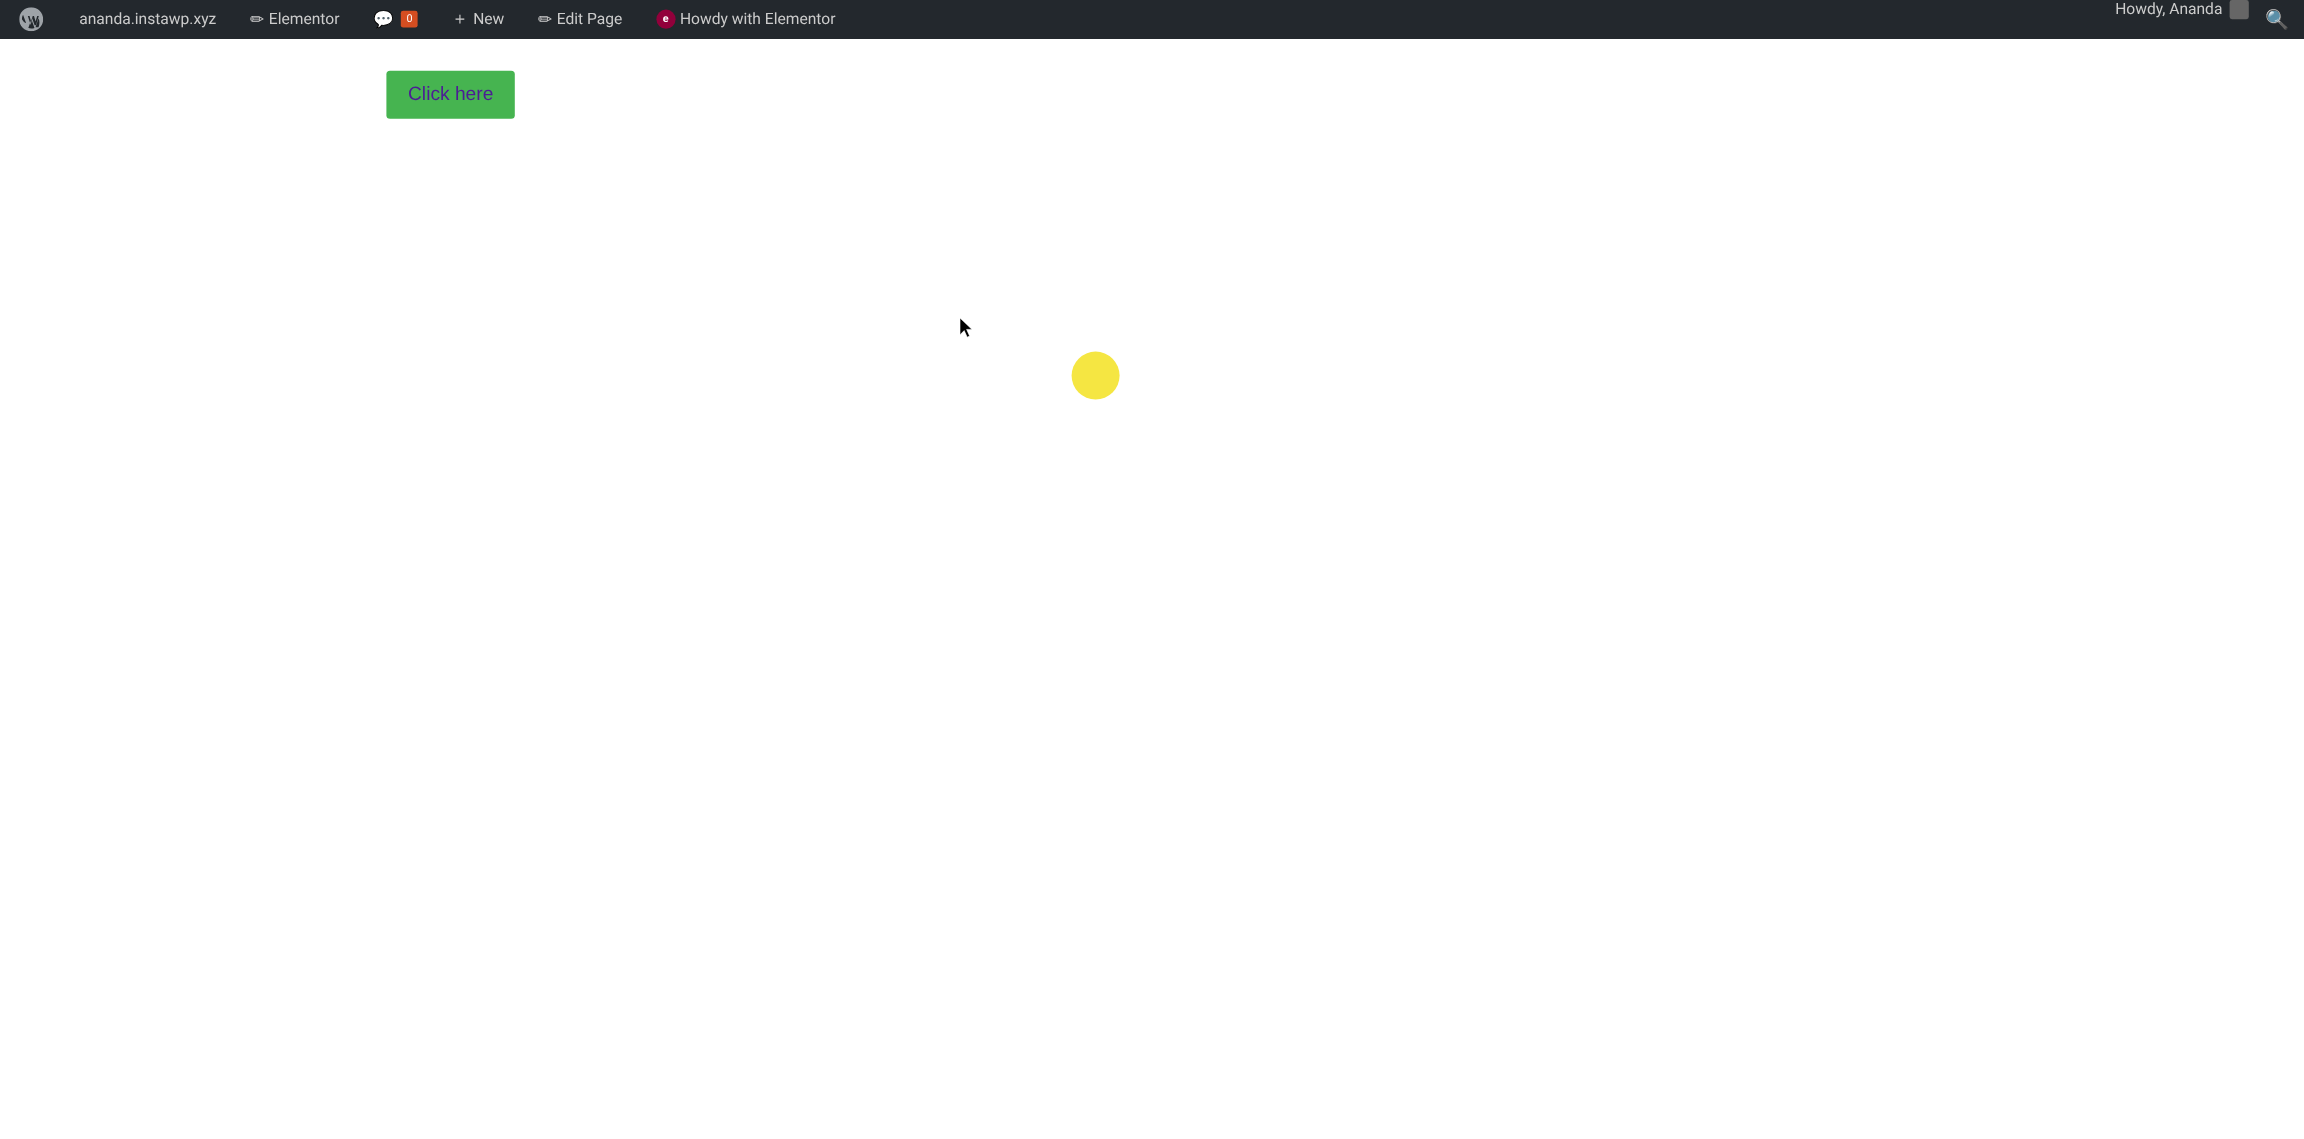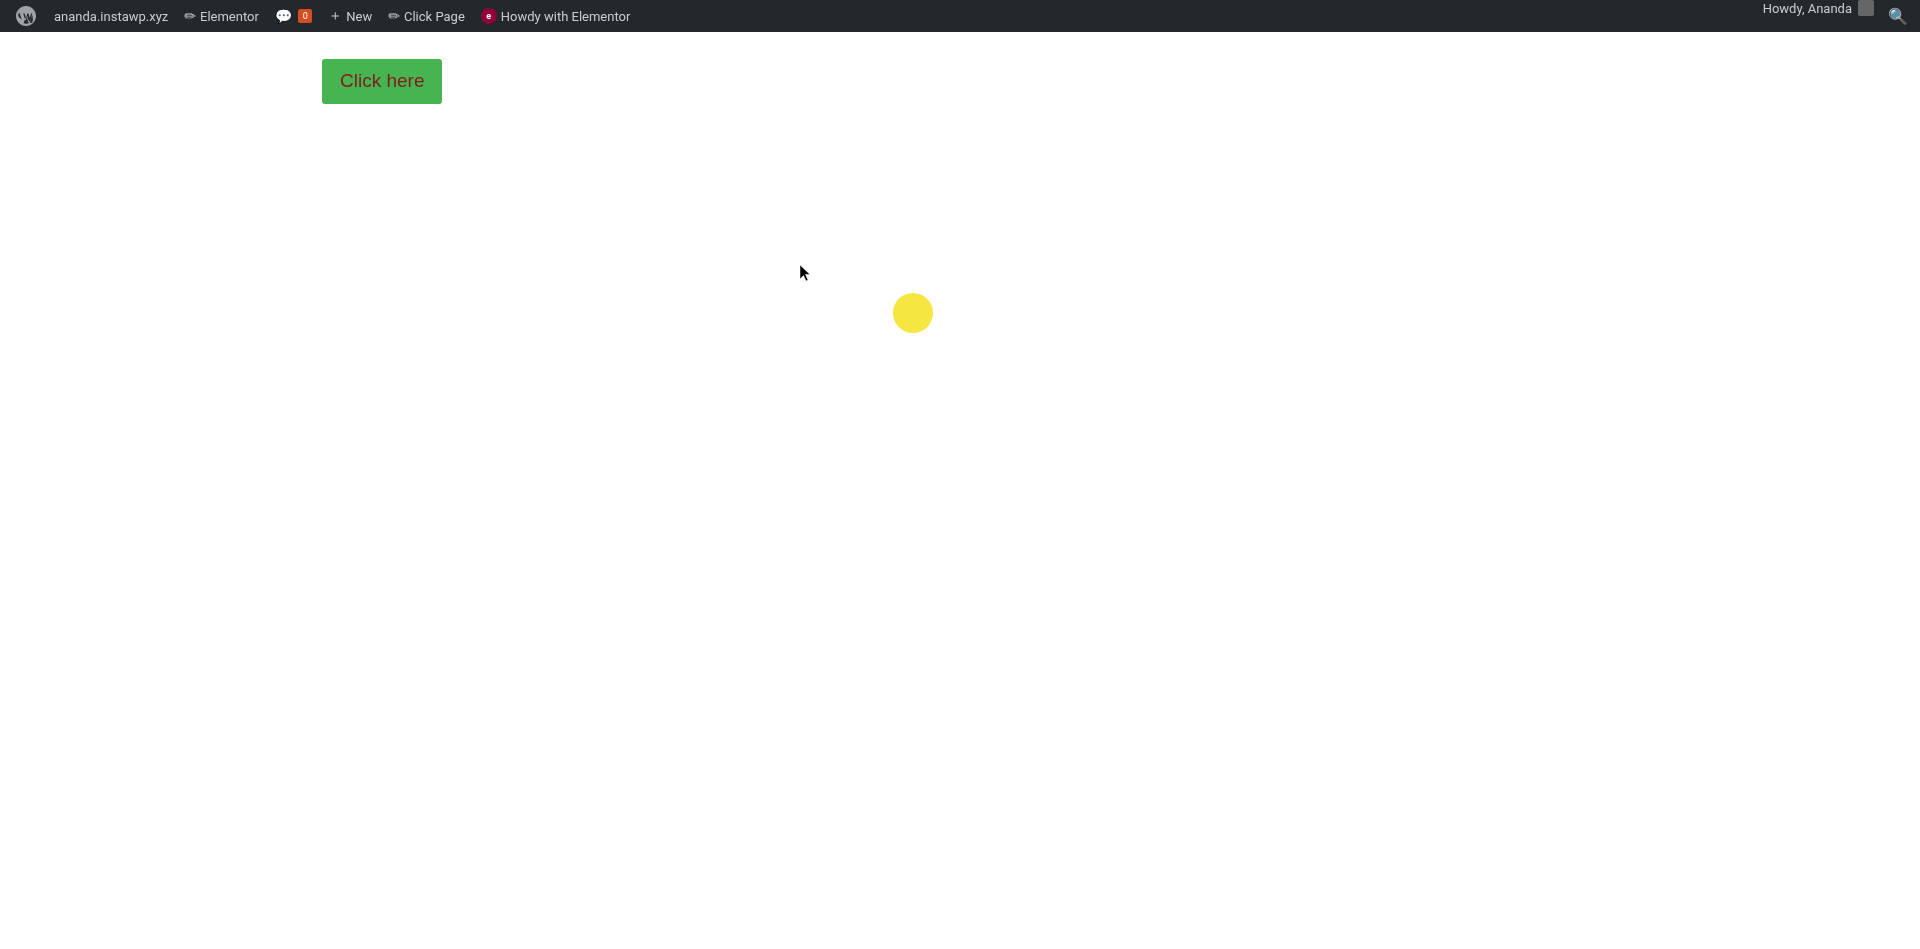--- a/index.html
+++ b/index.html
@@ -17,21 +17,21 @@
     }
 
     
     #wpadminbar {
       background: #23282d;
       height: 32px;
       width: 100%;
       display: flex;
       align-items: center;
       padding: 0 6px;
-      gap: 0;
+      gap: 12px;
       position: fixed;
       top: 0;
       left: 0;
       z-index: 9999;
     }
 
     .adminbar-item {
       display: flex;
       align-items: center;
       height: 32px;
@@ -118,25 +118,25 @@
       height: calc(949px - 32px);
       position: relative;
     }
 
     
     .click-here-btn {
       position: absolute;
       top: 27px;
       left: 322px;
       background: #46b450;
-      color: #7f1d1d;
+      color: #4c1d95;
       border: none;
       border-radius: 3px;
       padding: 8px 18px;
-      font-size: 19px;
+      font-size: 16px;
       font-weight: 500;
       cursor: pointer;
       line-height: 1.5;
     }
 
     
     .yellow-circle {
       position: absolute;
       top: 261px;
       left: 893px;
@@ -196,21 +196,21 @@
     <span class="comment-count">0</span>
   </a>
 
   <a class="adminbar-item" href="#">
     <span class="icon">＋</span>
     <span>New</span>
   </a>
 
   <a class="adminbar-item" href="#">
     <span class="icon">✏</span>
-    <span>Click Page</span>
+    <span>Edit Page</span>
   </a>
 
   <a class="adminbar-item" href="#">
     <span class="elementor-icon">e</span>
     <span>Howdy with Elementor</span>
   </a>
 
   <div class="adminbar-right">
     <div class="howdy">
       <span>Howdy, Ananda</span>

